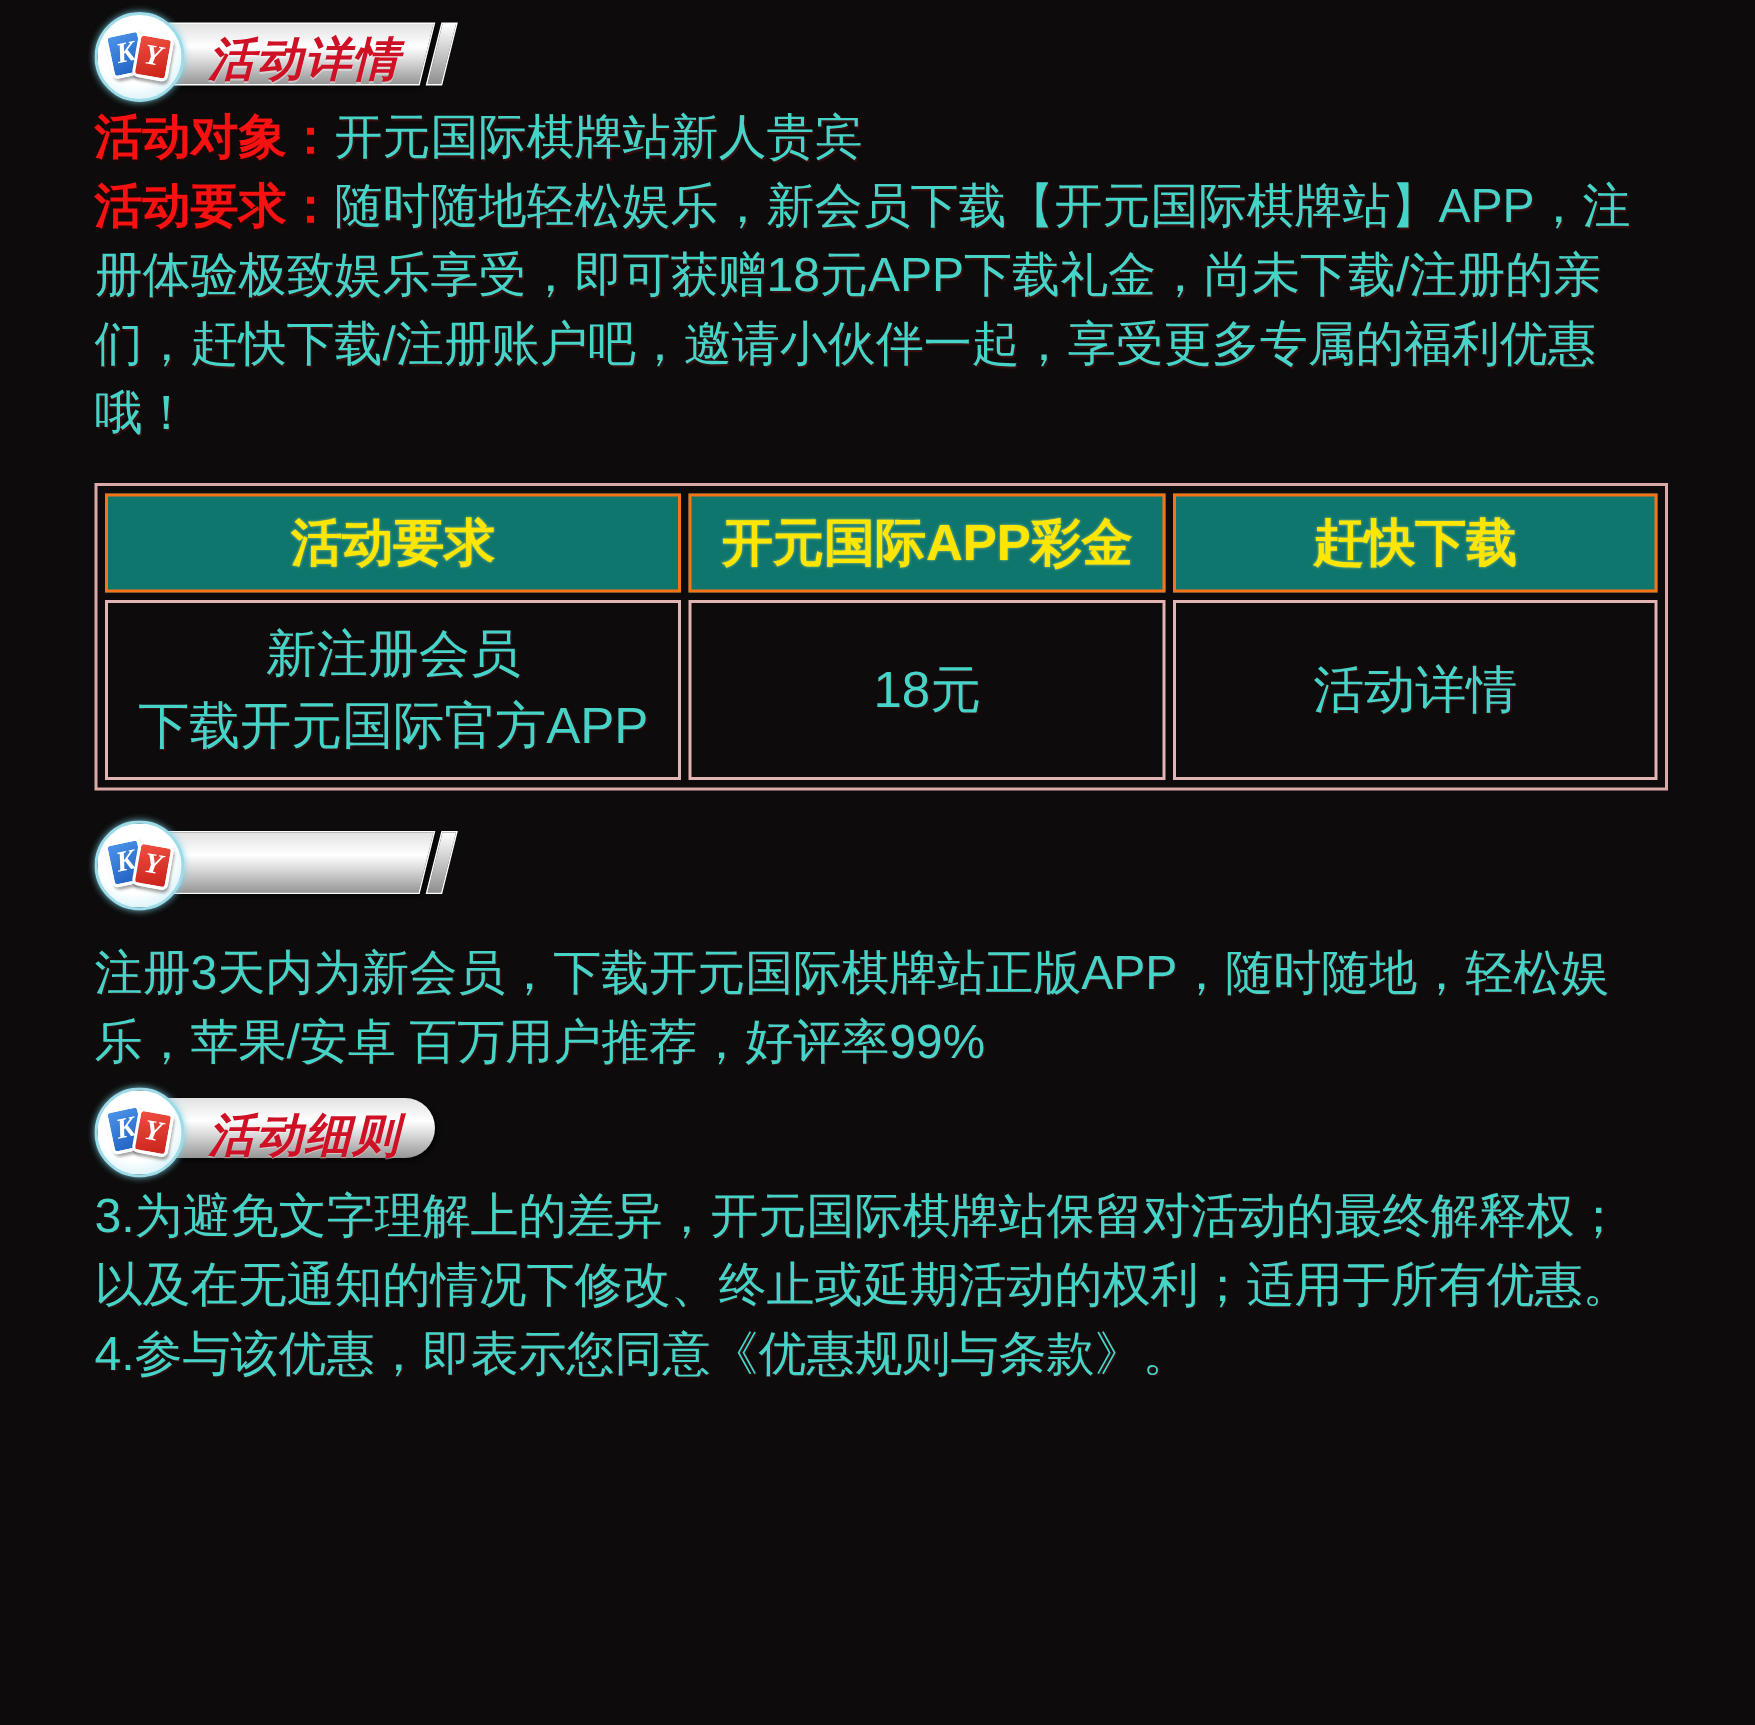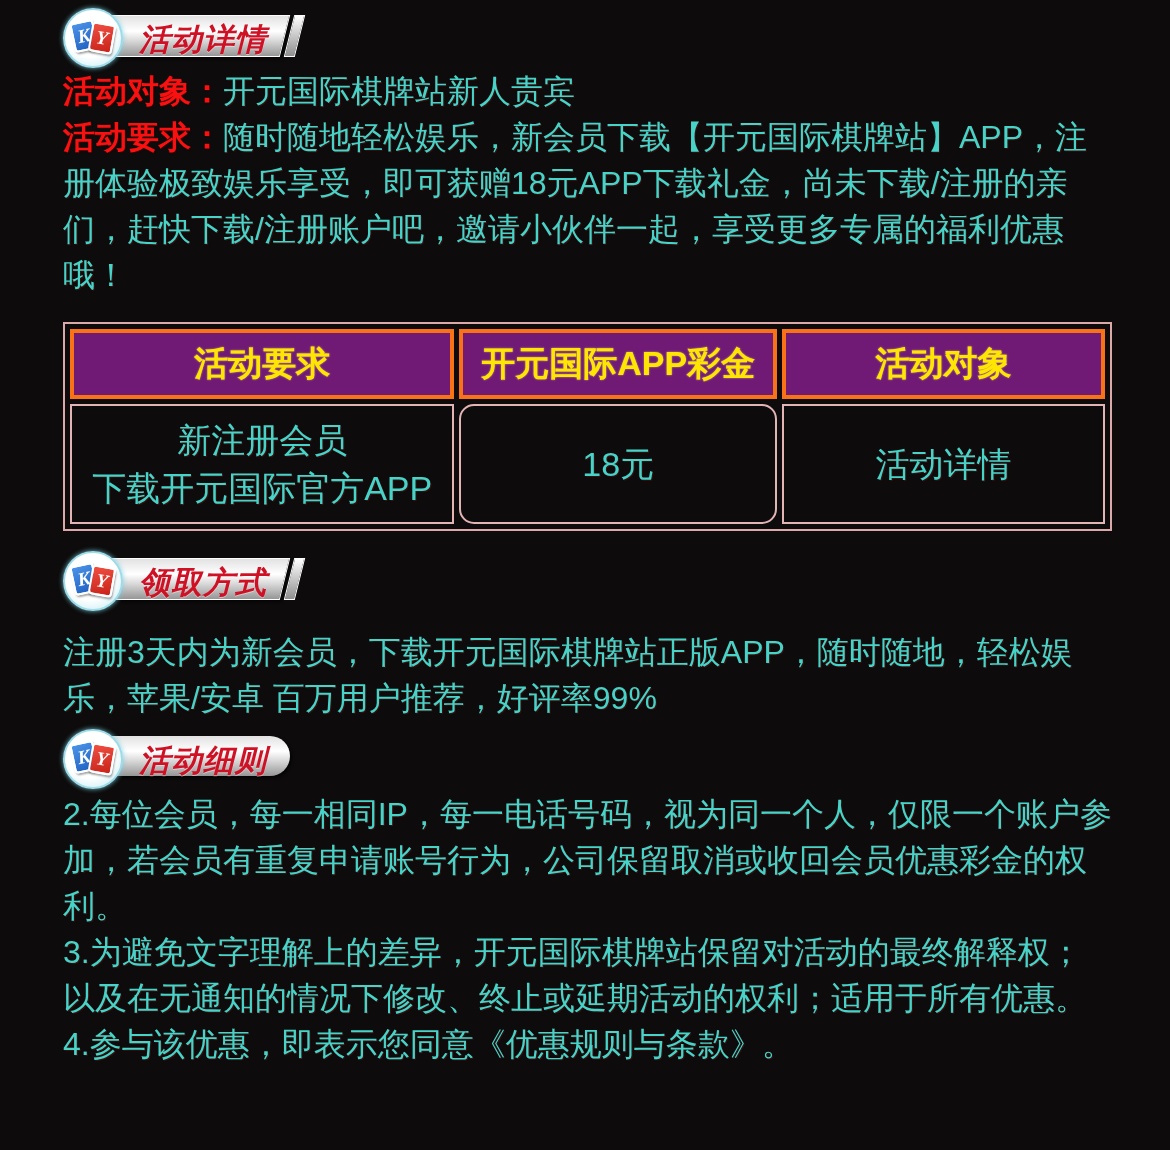--- a/index.html
+++ b/index.html
@@ -72,33 +72,33 @@
   .block-target{margin:4px 0 0 0;}
   .block-content{margin:0;}
 
   
   table.promo{
     width:100%;margin-top:24px;
     border-collapse:separate;border-spacing:5px;
     border:2px solid #dca9a9;
   }
   table.promo th{
-    background:#701a75;color:#ffe600;
+    background:#0f766e;color:#ffe600;
     font-size:34px;font-weight:bold;
-    border:4px solid #f97316;
+    border:2px solid #f97316;
     padding:8px 4px;
     text-shadow:0 0 2px rgba(255,250,140,.65);
   }
   table.promo td{
     border:2px solid #e3b4b4;
     color:#46d4c9;font-size:34px;text-align:center;
     padding:10px 4px;line-height:48px;
     text-shadow:1px 1px 1px rgba(120,25,25,.45);
   }
-  td.bonus-cell{font-size:40px;border-radius:15px;}
+  td.bonus-cell{font-size:40px;}
   .col-req{width:37.5%;}
   .col-bonus{width:31%;}
   .col-wd{width:31.5%;}
 
   .claim-para{margin-top:22px;}
   .rules{margin-top:6px;}
   .rules .para{margin:0;}
 </style>
 </head>
 <body>
@@ -121,39 +121,38 @@
 
   <p class="para block-target"><span class="label-red">活动对象：</span><span>开元国际棋牌站新人贵宾</span></p>
 
   <p class="para block-content"><span class="label-red">活动要求：</span><span>随时随地轻松娱乐，新会员下载【开元国际棋牌站】APP，注册体验极致娱乐享受，即可获赠18元APP下载礼金，尚未下载/注册的亲们，赶快下载/注册账户吧，邀请小伙伴一起，享受更多专属的福利优惠哦！</span></p>
 
   <table class="promo">
     <thead>
       <tr>
         <th class="col-req">活动要求</th>
         <th class="col-bonus">开元国际APP彩金</th>
-        <th class="col-wd">活动对象</th>
+        <th class="col-wd">赶快下载</th>
       </tr>
     </thead>
     <tbody>
       <tr>
         <td>
           <div>新注册会员</div>
           <div>下载开元国际官方APP</div>
         </td>
         <td class="bonus-cell">18元</td>
         <td>活动详情</td>
       </tr>
     </tbody>
   </table>
 
   <div class="banner" style="margin-top:20px;">
     <div class="banner-bar"></div>
     <div class="banner-slash"></div>
-    <span class="banner-title">领取方式</span>
     <div class="ky-logo">
       <span class="ky-card ky-card-k">
           <i>K</i>
         </span>
       <span class="ky-card ky-card-y">
           <i>Y</i>
         </span>
     </div>
   </div>
 
@@ -166,18 +165,17 @@
       <span class="ky-card ky-card-k">
           <i>K</i>
         </span>
       <span class="ky-card ky-card-y">
           <i>Y</i>
         </span>
     </div>
   </div>
 
   <div class="rules">
-    <p class="para">2.每位会员，每一相同IP，每一电话号码，视为同一个人，仅限一个账户参加，若会员有重复申请账号行为，公司保留取消或收回会员优惠彩金的权利。</p>
     <p class="para">3.为避免文字理解上的差异，开元国际棋牌站保留对活动的最终解释权；以及在无通知的情况下修改、终止或延期活动的权利；适用于所有优惠。</p>
     <p class="para">4.参与该优惠，即表示您同意《优惠规则与条款》。</p>
   </div>
 
 </div>
 
 </body></html>

